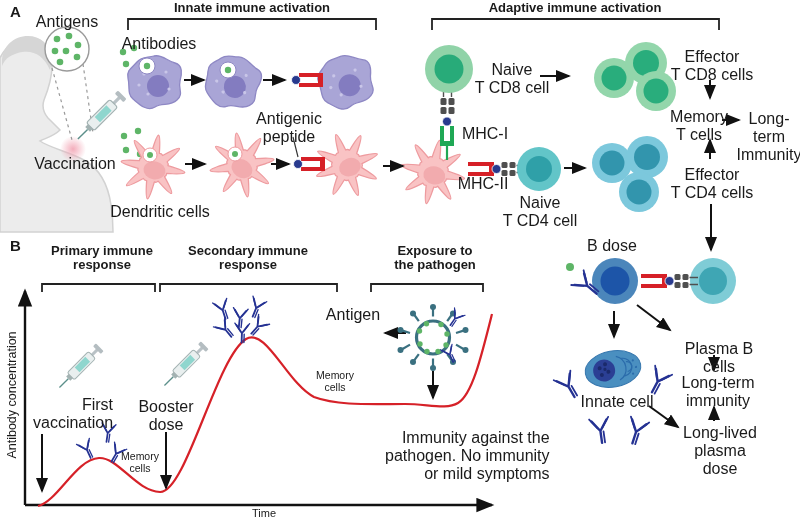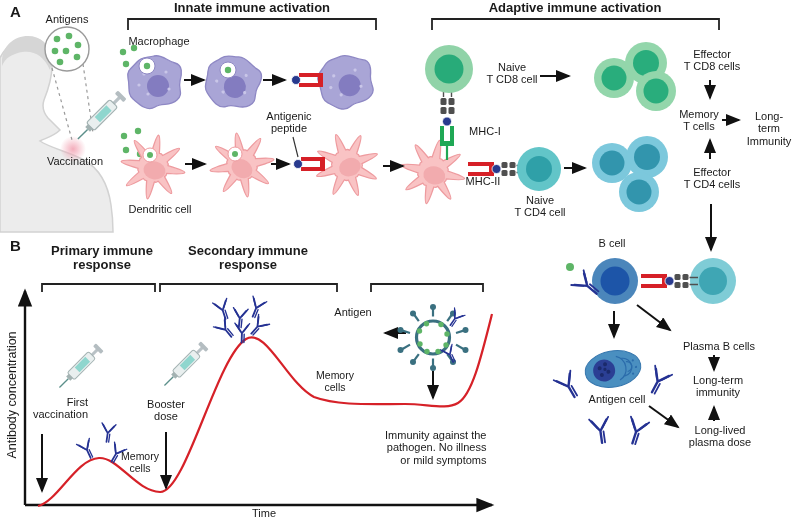--- a/index.html
+++ b/index.html
@@ -1,19 +1,19 @@
 <!DOCTYPE html>
 <html><head>
 <meta charset="utf-8">
 <style>
   html,body{margin:0;padding:0;background:#ffffff;}
   .canvas{position:relative;width:800px;height:525px;background:#ffffff;overflow:hidden;
           font-family:"Liberation Sans",sans-serif;color:#1a1a1a;}
   svg.layer{position:absolute;left:0;top:0;}
-  .lbl{position:absolute;font-size:11px;line-height:1.12;white-space:pre-line;
+  .lbl{position:absolute;font-size:16px;line-height:1.12;white-space:pre-line;
        text-align:center;transform:translateX(-50%);}
   .lbl.la{transform:none;text-align:right;}
   .lbl.sm{font-size:10.5px;}
   .ttl{position:absolute;font-size:13px;font-weight:bold;line-height:1.1;
        white-space:pre-line;text-align:center;transform:translateX(-50%);}
   .plab{position:absolute;font-size:15px;font-weight:bold;}
   .ylab{position:absolute;left:-83px;top:388px;width:190px;text-align:center;
         font-size:12.5px;transform:rotate(-90deg);}
   .xlab{position:absolute;font-size:11px;transform:translateX(-50%);margin-left:8px;}
 </style>
@@ -311,22 +311,22 @@
 </svg>
 
 <div class="plab" style="left:10px;top:3px">A</div>
 <div class="plab" style="left:10px;top:237px">B</div>
 
 <div class="ttl" style="left:252px;top:1px">Innate immune activation</div>
 <div class="ttl" style="left:575px;top:1px">Adaptive immune activation</div>
 
 <div class="lbl" style="left:67px;top:13px">Antigens</div>
 <div class="lbl" style="left:75px;top:155px">Vaccination</div>
-<div class="lbl" style="left:159px;top:35px">Macrophage</div>
-<div class="lbl" style="left:160px;top:203px">Dendritic cell</div>
+<div class="lbl" style="left:159px;top:35px">Antibodies</div>
+<div class="lbl" style="left:160px;top:203px">Dendritic cells</div>
 <div class="lbl" style="left:289px;top:110px">Antigenic
 peptide</div>
 <div class="lbl" style="left:512px;top:61px">Naive
 T CD8 cell</div>
 <div class="lbl" style="left:485px;top:125px">MHC-I</div>
 <div class="lbl" style="left:483px;top:175px">MHC-II</div>
 <div class="lbl" style="left:540px;top:194px">Naive
 T CD4 cell</div>
 <div class="lbl" style="left:712px;top:48px">Effector
 T CD8 cells</div>
@@ -334,38 +334,40 @@
 T cells</div>
 <div class="lbl" style="left:769px;top:110px">Long-term
 Immunity</div>
 <div class="lbl" style="left:712px;top:166px">Effector
 T CD4 cells</div>
 
 <div class="ttl" style="left:102px;top:244px">Primary immune
 response</div>
 <div class="ttl" style="left:248px;top:244px">Secondary immune
 response</div>
+<div class="ttl" style="left:435px;top:244px">Exposure to
+the pathogen</div>
 
 <div class="ylab">Antibody concentration</div>
 <div class="xlab" style="left:256px;top:507px">Time</div>
 
 <div class="lbl la" style="left:33px;top:396px">First
 vaccination</div>
 <div class="lbl" style="left:166px;top:398px">Booster
 dose</div>
 <div class="lbl sm" style="left:140px;top:451px">Memory
 cells</div>
 <div class="lbl sm" style="left:335px;top:370px">Memory
 cells</div>
 <div class="lbl" style="left:353px;top:306px">Antigen</div>
 <div class="lbl la" style="left:385px;top:429px">Immunity against the
-pathogen. No illness
+pathogen. No immunity
 or mild symptoms</div>
 
-<div class="lbl" style="left:612px;top:237px">B cell</div>
+<div class="lbl" style="left:612px;top:237px">B dose</div>
 <div class="lbl" style="left:719px;top:340px">Plasma B cells</div>
 <div class="lbl" style="left:718px;top:374px">Long-term
 immunity</div>
 <div class="lbl" style="left:720px;top:424px">Long-lived
 plasma dose</div>
-<div class="lbl" style="left:617px;top:393px">Antigen cell</div>
+<div class="lbl" style="left:617px;top:393px">Innate cell</div>
 
 </div>
 
 </body></html>

